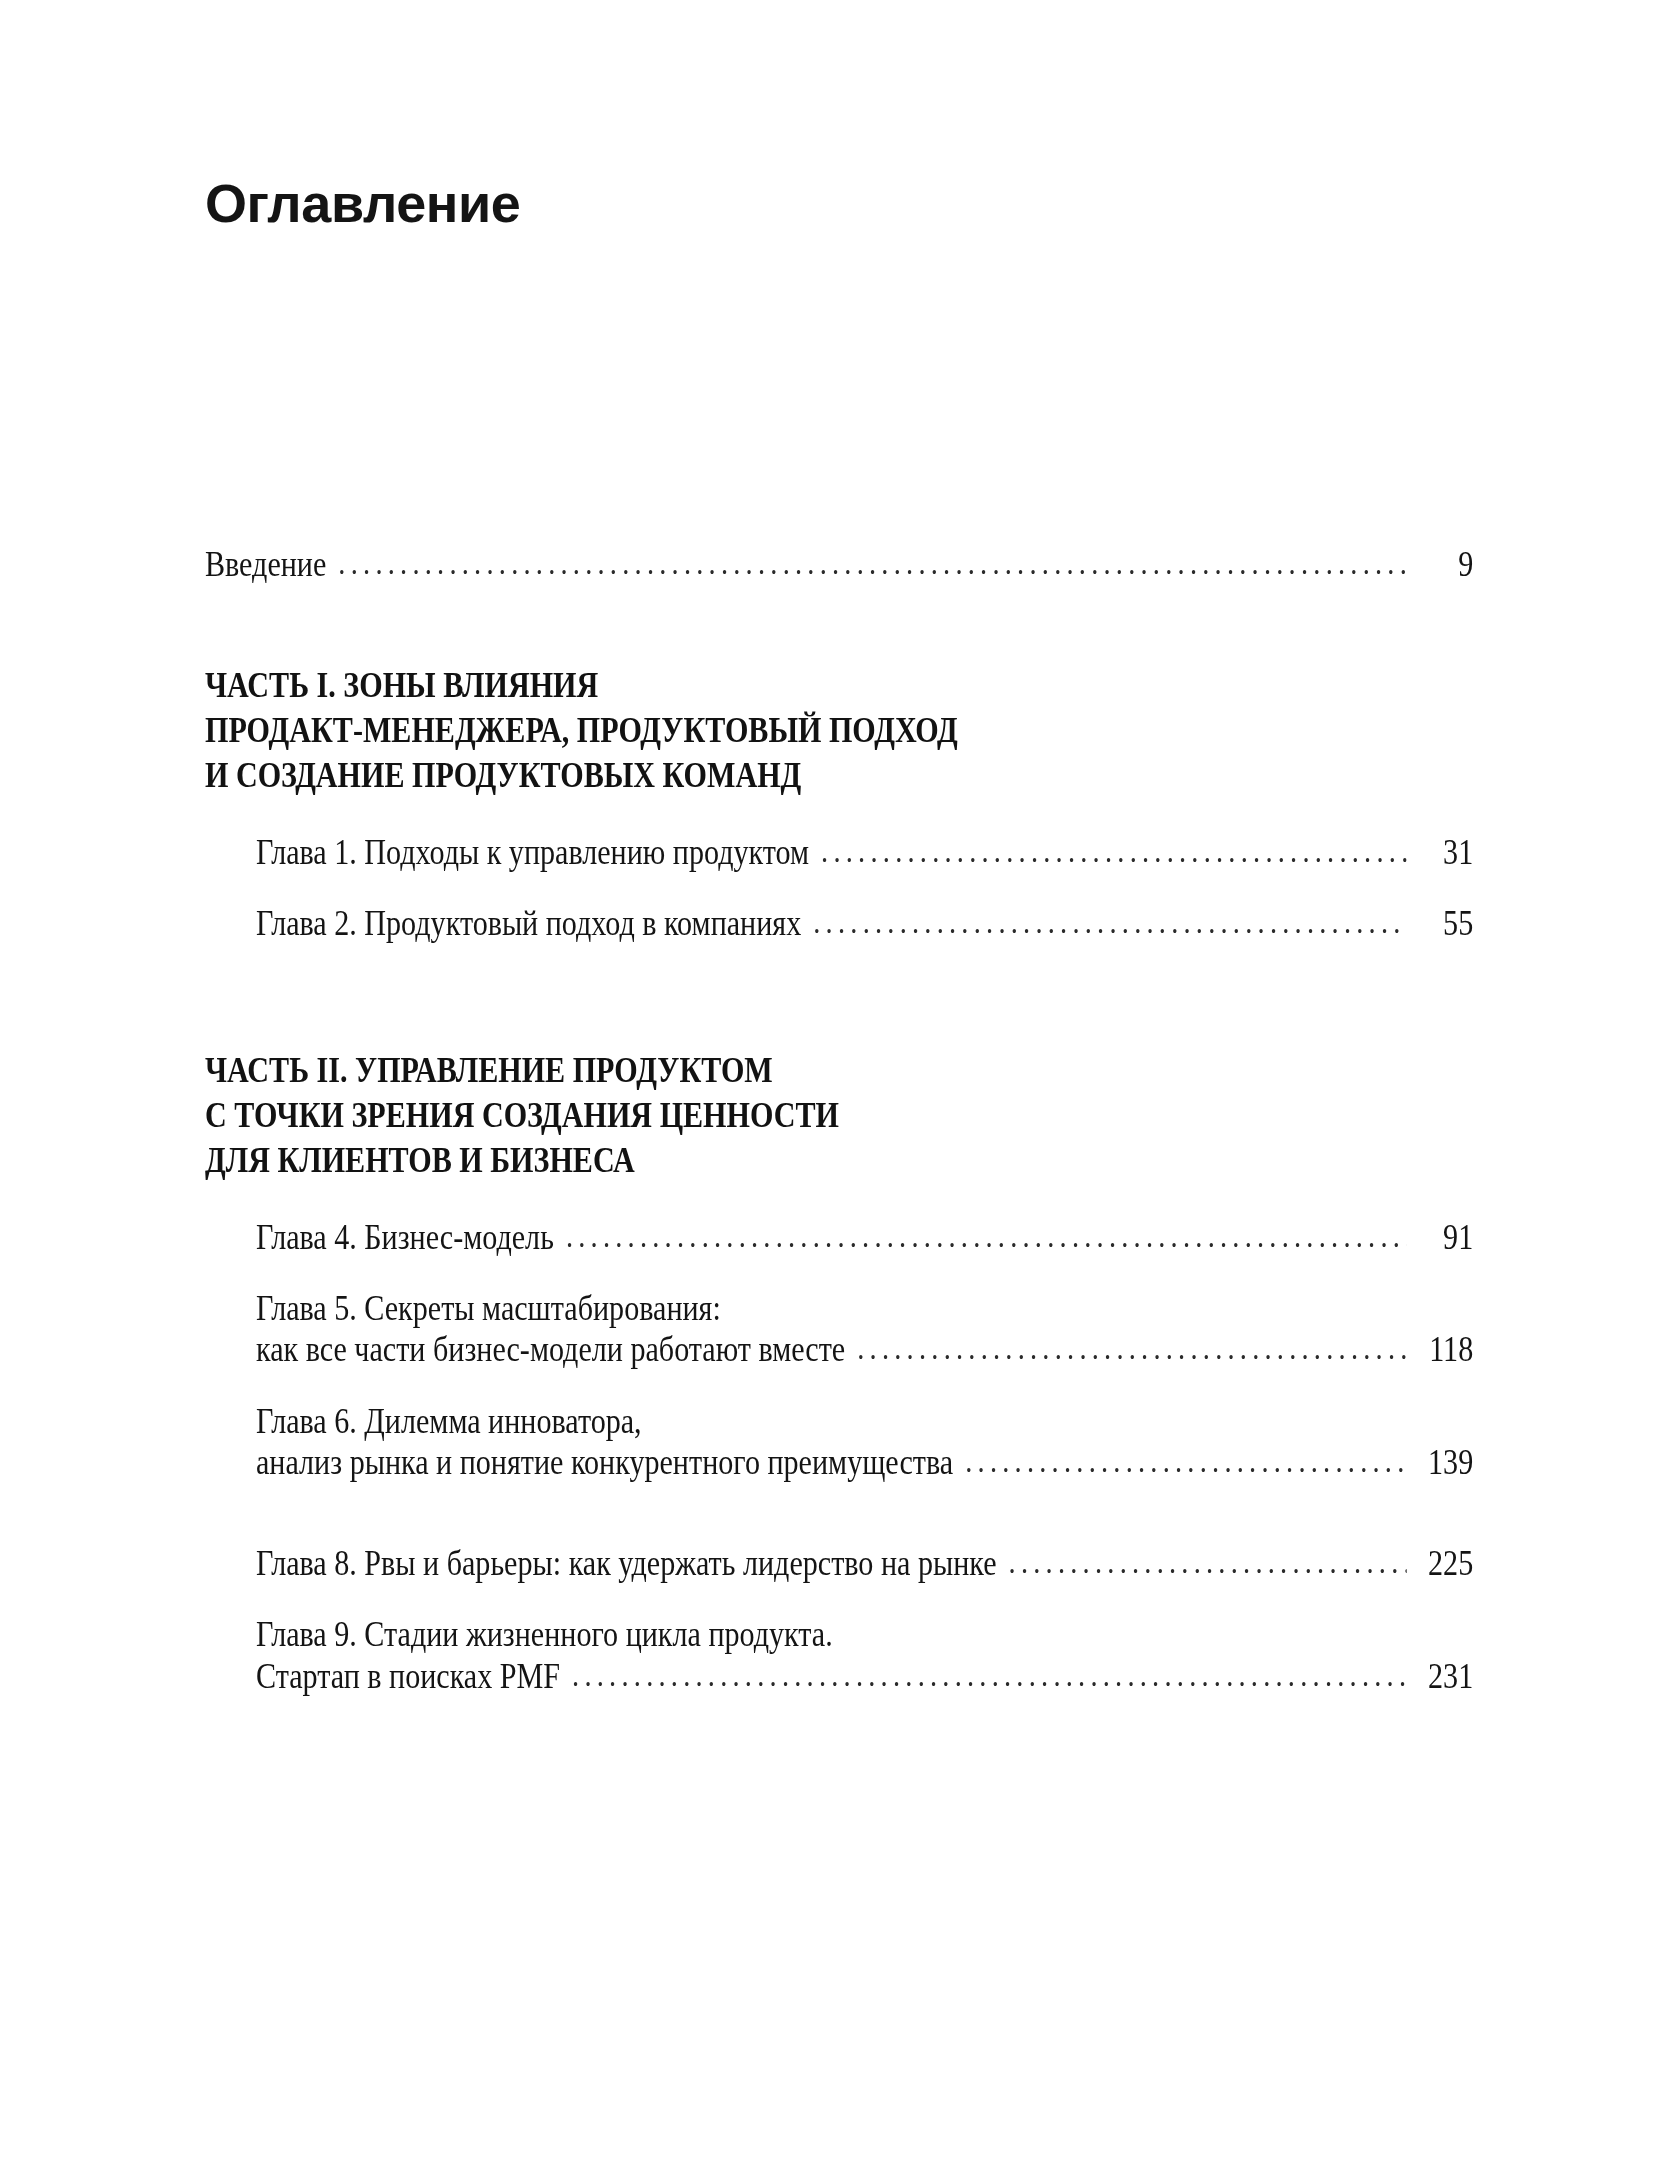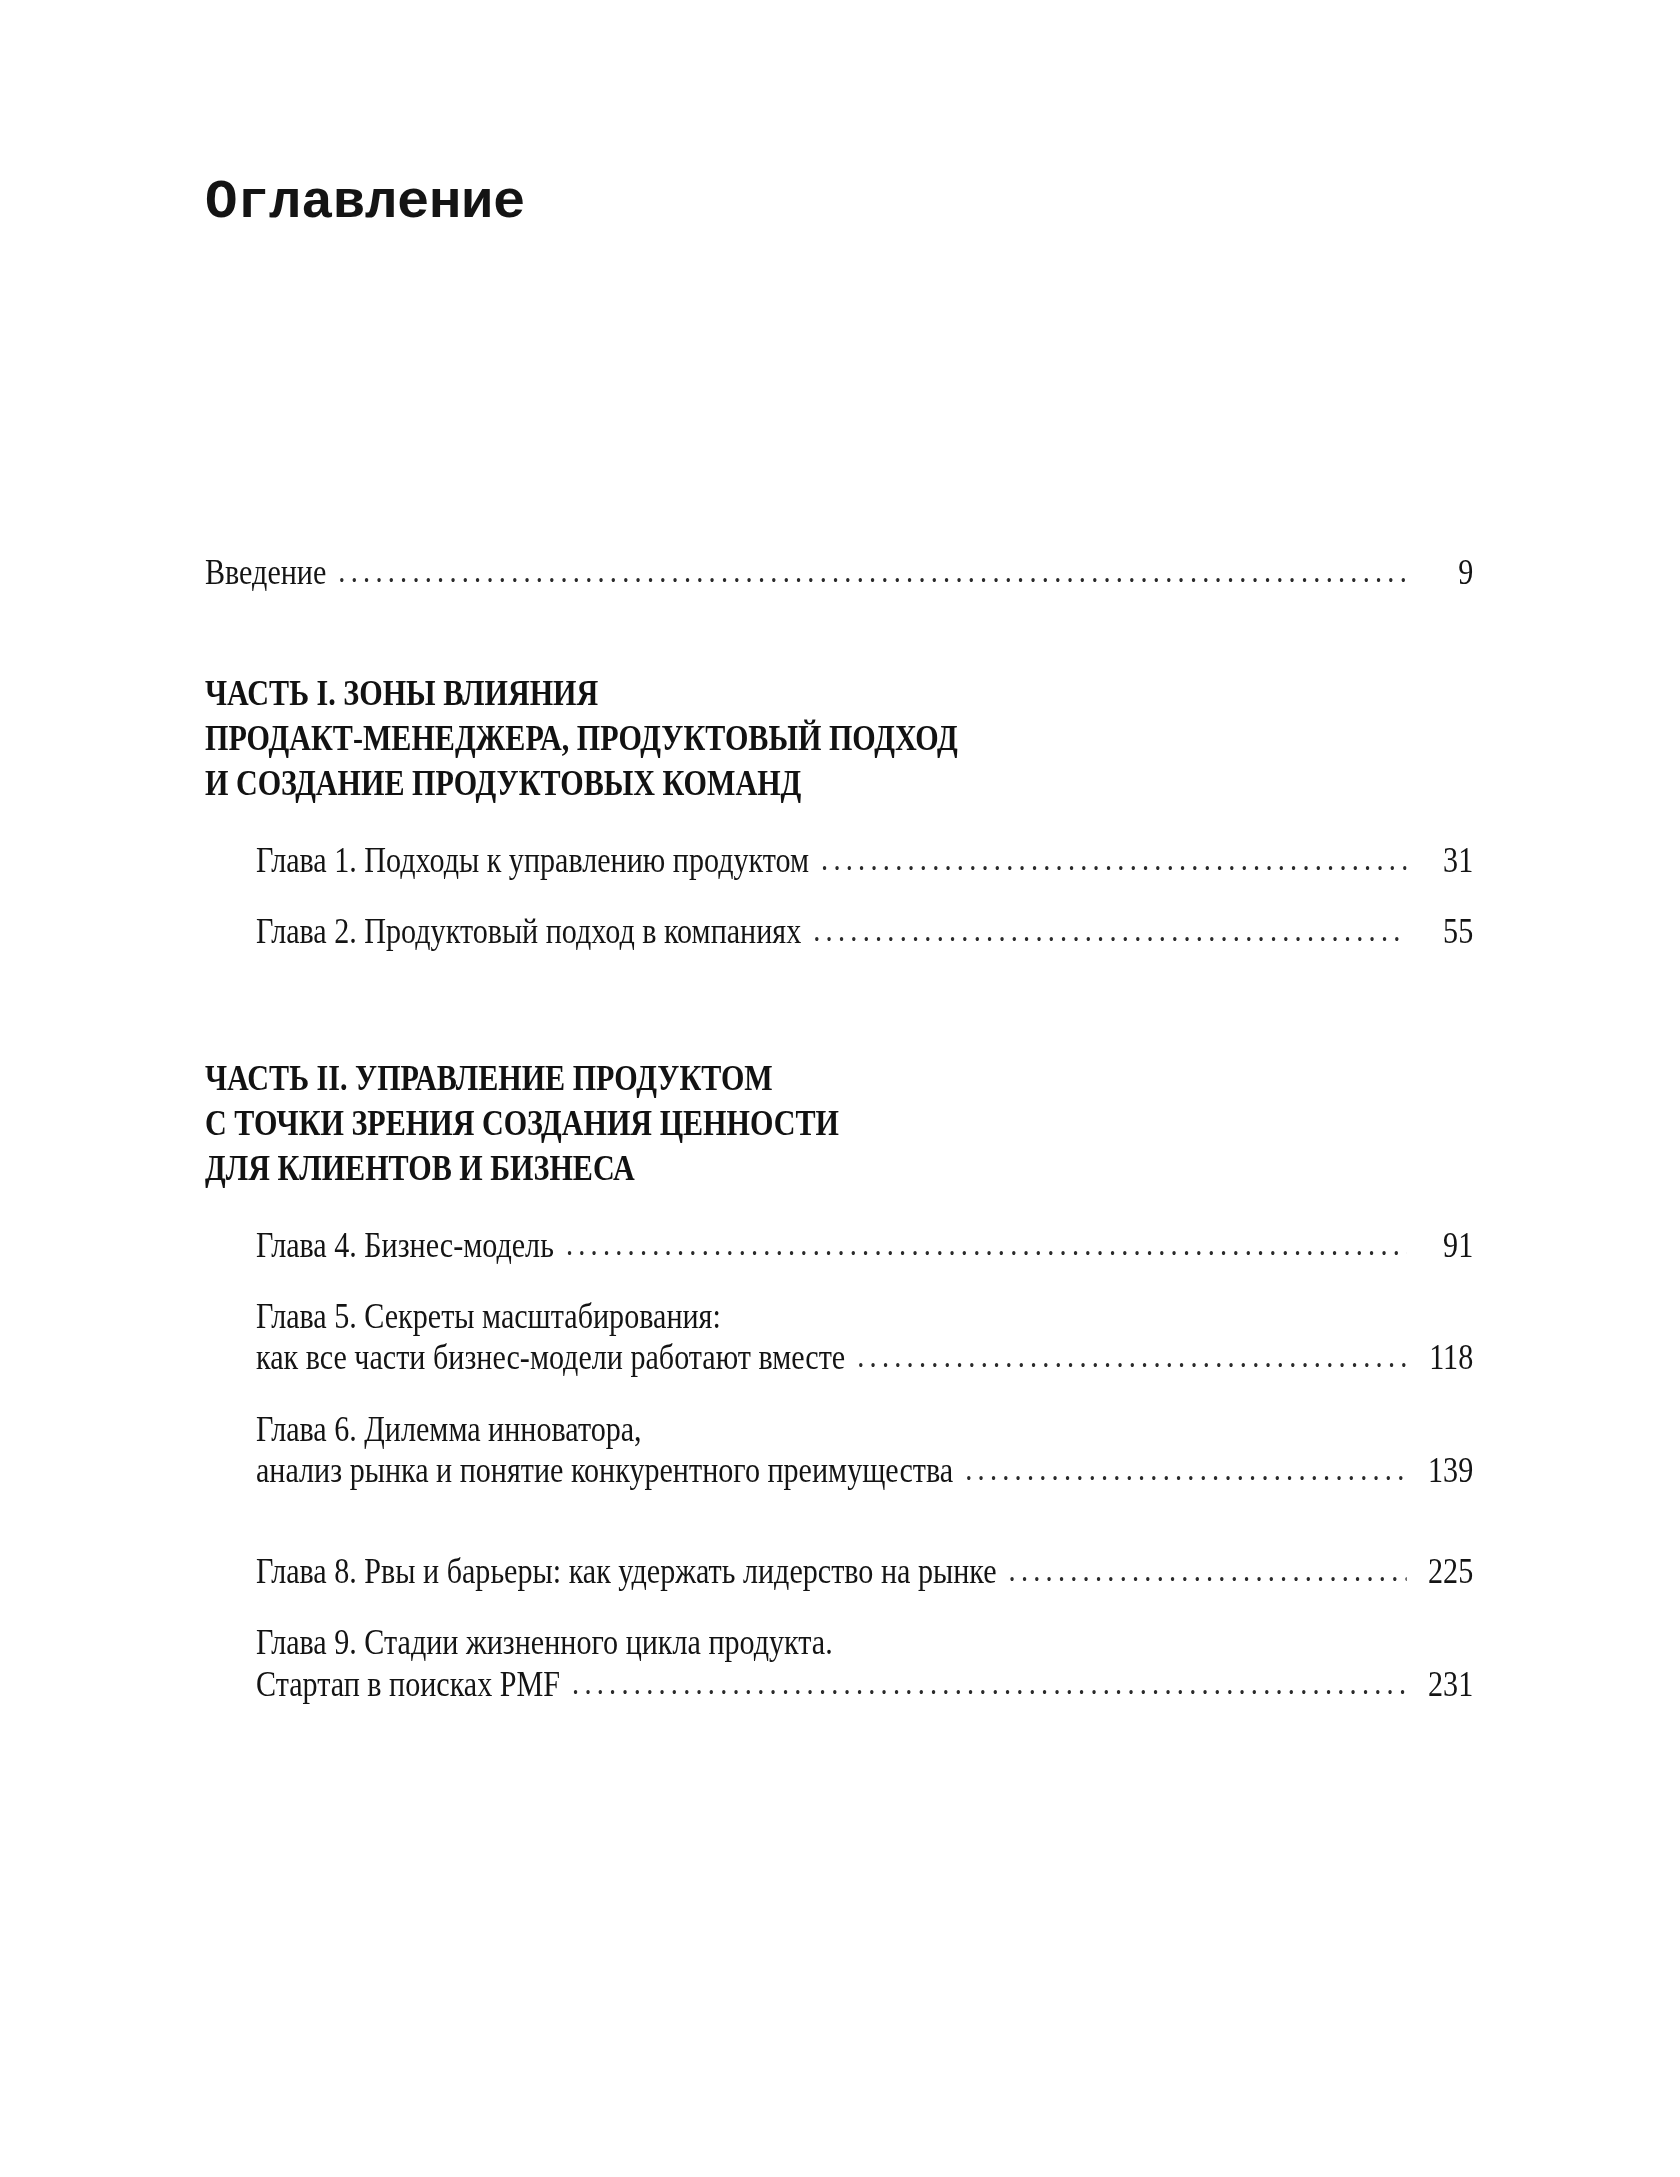--- a/index.html
+++ b/index.html
@@ -16,36 +16,35 @@
     overflow: hidden;
     font-family: "Liberation Serif", "DejaVu Serif", serif;
     color: #111111;
   }
 
   
   .toc-title {
     position: absolute;
     left: 205px;
     top: 176px;
-    font-family: Liberation Mono, monospace;
+    font-family: Liberation Sans, sans-serif;
     font-weight: bold;
     font-size: 54px;
     line-height: 1.0;
     letter-spacing: -0.4px;
     color: #141414;
     white-space: nowrap;
   }
 
   
   .toc-body {
     position: absolute;
     left: 205px;
     top: 544px;
     width: 1268px;      
-    margin-top: 8px;
   }
 
   
   .entry-line {
     display: flex;
     align-items: baseline;
     width: 100%;
     font-size: 35px;
     line-height: 1.18;
     color: #141414;

